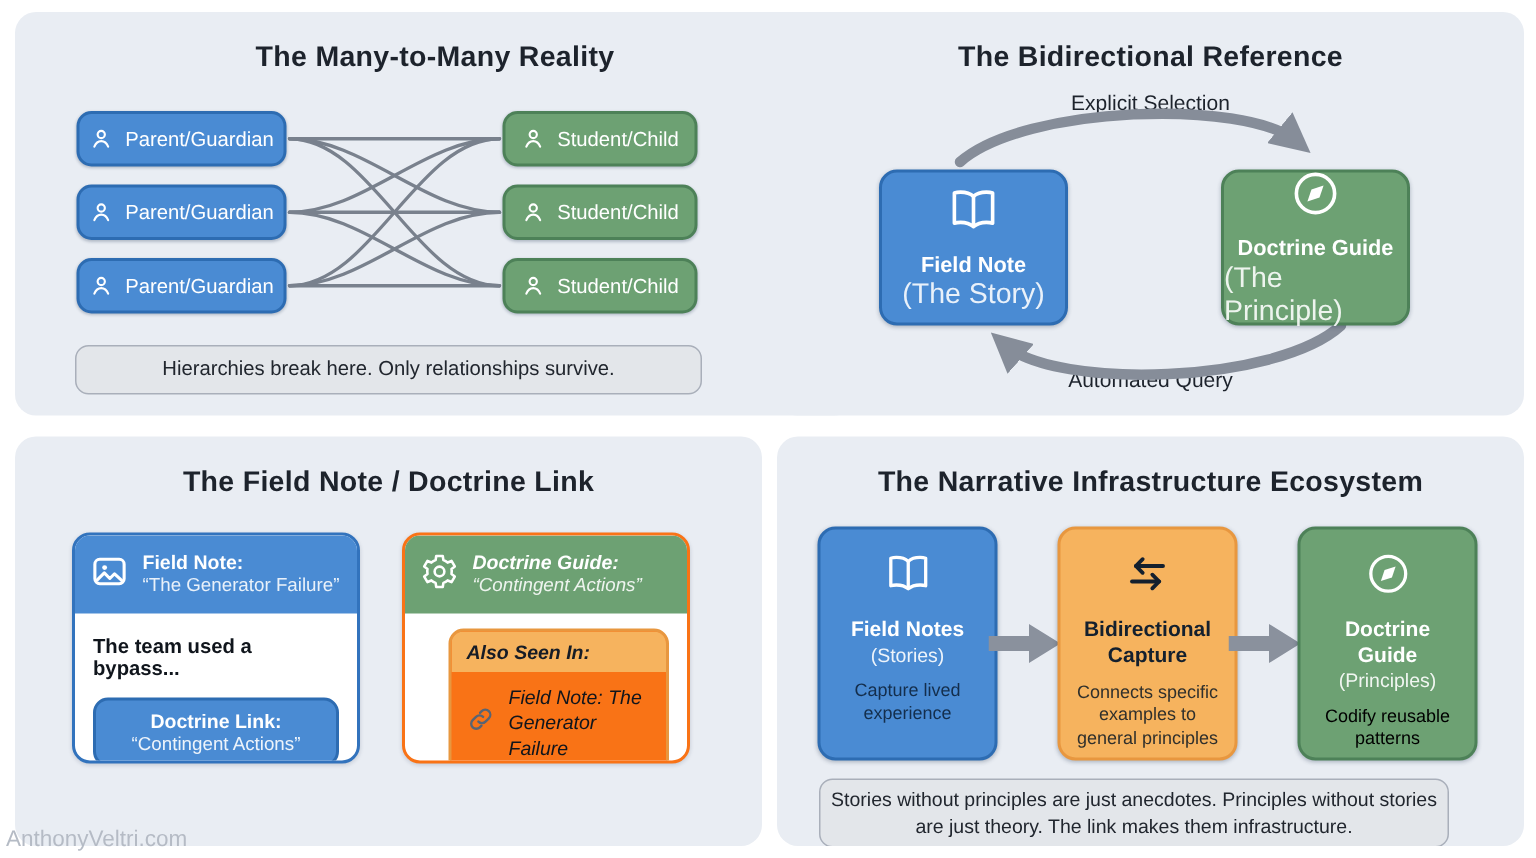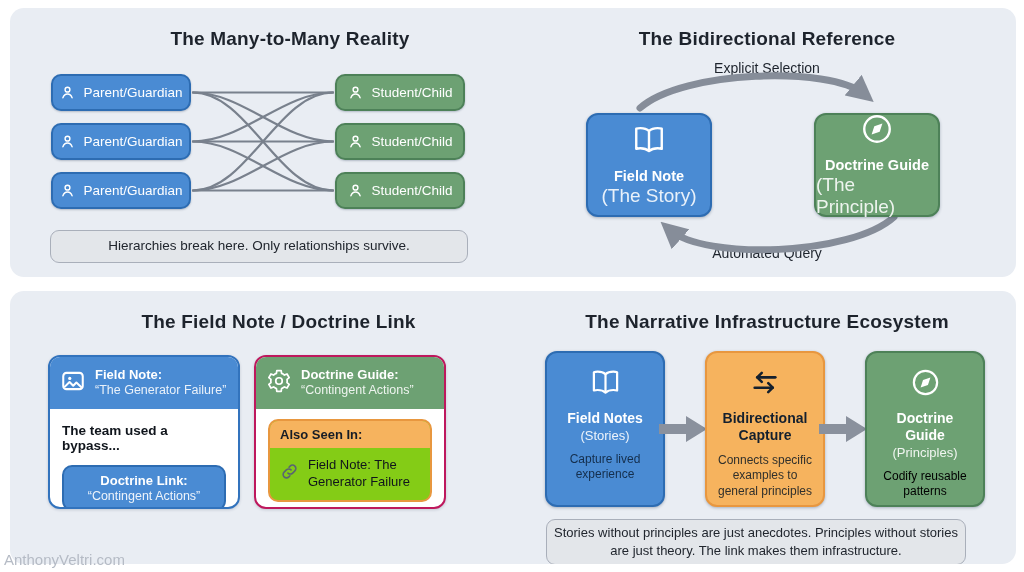--- a/index.html
+++ b/index.html
@@ -6,21 +6,21 @@
   body{
     width:1024px;height:572px;position:relative;background:#ffffff;
     font-family:"Liberation Sans", sans-serif;overflow:hidden;
     -webkit-font-smoothing:antialiased;
   }
   .panel{
     position:absolute;background:#e9edf3;border-radius:14px;overflow:hidden;
   }
   #p1{left:10px;top:8px;width:526px;height:269px;padding-left:34px;}
   #p2{left:518px;top:8px;width:498px;height:269px;}
-  #p3{left:10px;top:291px;width:498px;height:273px;padding-left:39px;}
+  #p3{left:10px;top:291px;width:498px;height:273px;}
   #p4{left:518px;top:291px;width:498px;height:273px;}
   .ptitle{
     position:absolute;left:0;right:0;top:20px;margin:0;text-align:center;
     font-size:19px;font-weight:700;color:#1d232c;letter-spacing:.2px;
   }
   
   .net{position:absolute;left:0;top:0;}
   .node{
     position:absolute;height:37px;border-radius:10px;display:flex;align-items:center;
     justify-content:center;gap:7px;color:#fff;font-size:13.5px;box-sizing:border-box;
@@ -48,40 +48,41 @@
   .bbox.green{left:296px;background:#6da173;border:2px solid #4d8158;}
   .bbox .t{font-weight:700;font-size:14.5px;margin-top:7px;}
   .bbox .s{font-size:19px;color:rgba(255,255,255,.88);margin-top:1px;}
   
   .card{
     position:absolute;top:64px;width:192px;height:154px;background:#ffffff;
     border-radius:12px;box-sizing:border-box;overflow:hidden;
     box-shadow:0 1px 3px rgba(20,40,70,.18);
   }
   .card.cA{left:38px;border:2px solid #3273bd;}
-  .card.cB{left:244px;border:2px solid #be185d;}
+  .card.cB{left:258px;border:2px solid #f97316;font-style:italic;}
   .chead{
     display:flex;align-items:center;gap:9px;height:52px;box-sizing:border-box;
     padding:0 10px;color:#fff;
   }
   .card.cA .chead{background:#4a8bd3;}
   .card.cB .chead{background:#6da173;}
   .chead .ht{font-weight:700;font-size:13px;line-height:1.25;}
   .chead .hs{font-size:12.5px;color:rgba(255,255,255,.88);line-height:1.25;}
   .cbody{padding:8px 12px 10px;}
   .cbody .excerpt{font-size:13.5px;font-weight:600;color:#10151c;margin:6px 0 12px;}
   .linkbox{
     background:#4a8bd3;border:2px solid #2d6cb2;border-radius:10px;
     text-align:center;padding:6px 4px;color:#fff;
   }
   .linkbox .lt{font-weight:700;font-size:13px;}
   .linkbox .ls{font-size:12.5px;color:rgba(255,255,255,.9);margin-top:1px;}
   .innercard{
     border:2px solid #e8973f;border-radius:10px;overflow:hidden;margin-top:2px;
-    background:#84cc16;
+    background:#f97316;
+    margin-left:17px;
   }
   .innercard .ihead{
     background:#f6b35e;padding:6px 10px;font-weight:700;font-size:13px;color:#161c26;
   }
   .innercard .ibody{
     display:flex;align-items:center;gap:9px;padding:9px 10px;
     font-size:13px;color:#10151c;line-height:1.3;
   }
   
   .eco{

